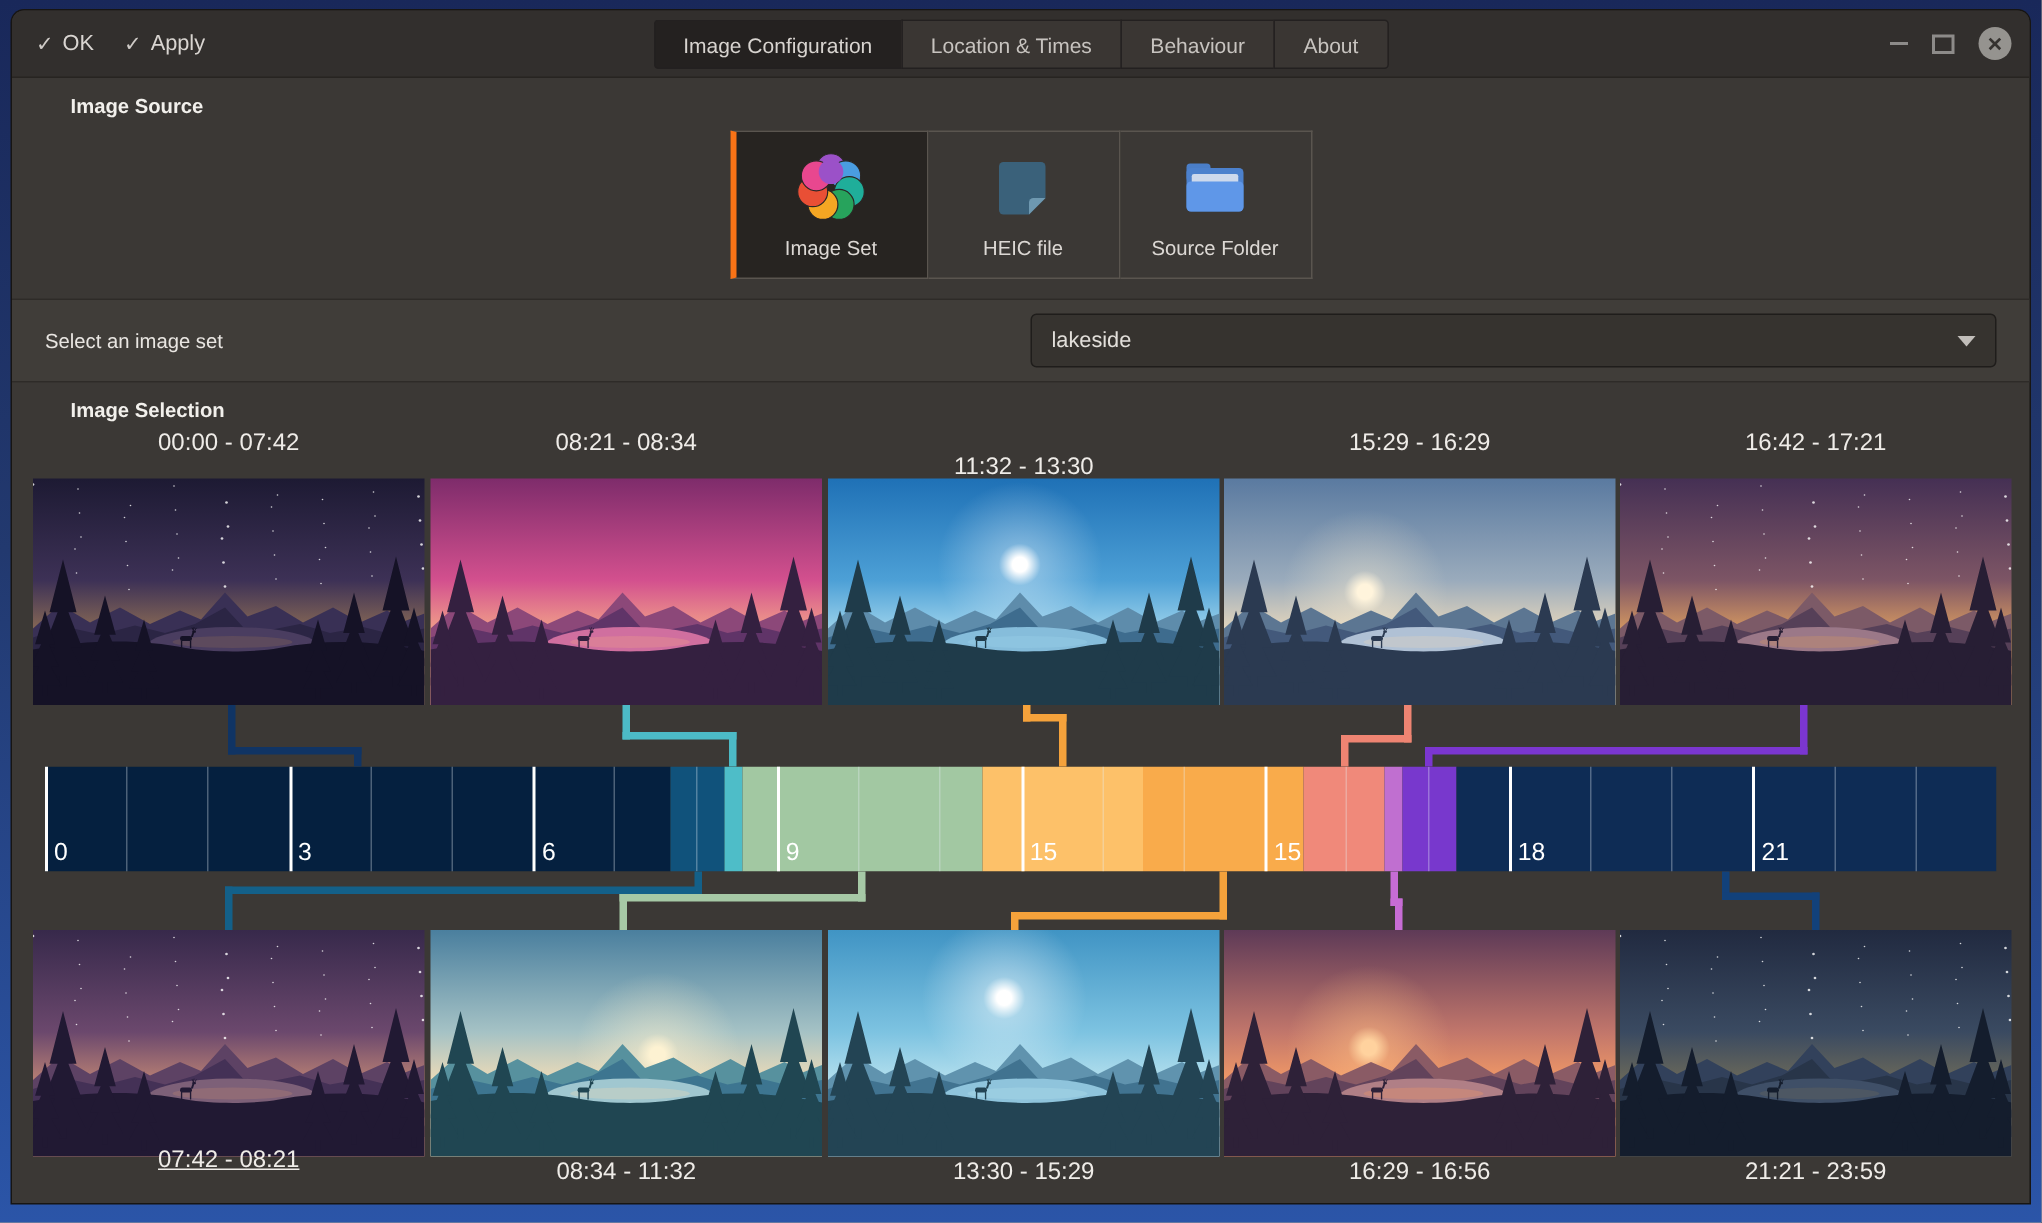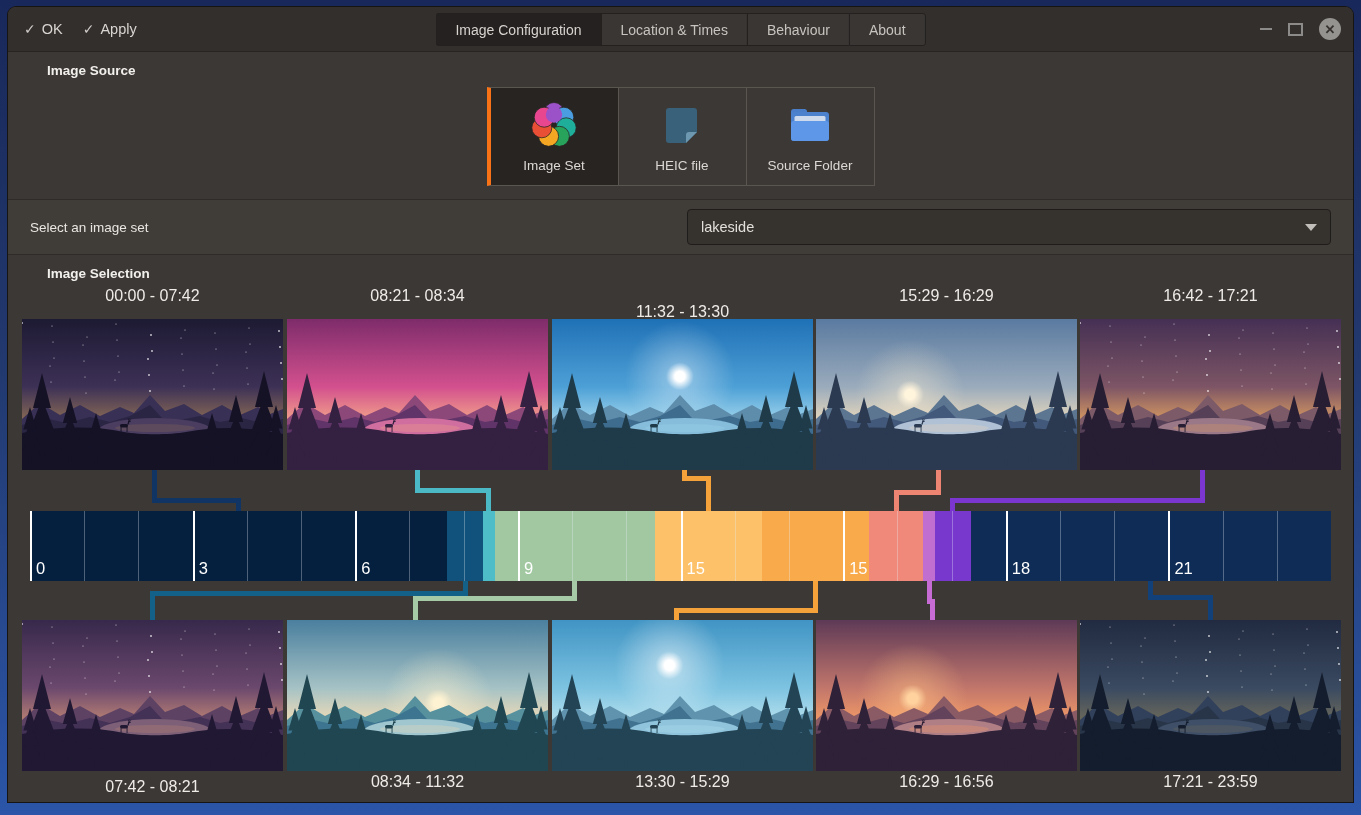--- a/index.html
+++ b/index.html
@@ -418,21 +418,21 @@
           <g fill="#211933" transform="translate(96,100)">
             <rect x="2" y="5" width="8" height="3.4" rx="1.6"></rect>
             <rect x="2.6" y="8" width="0.9" height="5"></rect>
             <rect x="8.6" y="8" width="0.9" height="5"></rect>
             <path d="M9.2,5.6 L10.6,1.8 L11.8,1.8 L10.6,5.6 Z"></path>
             <rect x="10.2" y="1.4" width="2.4" height="1.5" rx="0.5"></rect>
             <path d="M10.9,1.4 L10,-0.6 M10.9,1.4 L11.4,-0.9 M11.9,1.4 L12.9,-0.4" stroke="#211933" stroke-width="0.6" fill="none"></path>
           </g>
         </svg>
       </div>
-      <div class="time-label" style="left: 14px; top: 491px;">07:42 - 08:21</div>
+      <div class="time-label" style="left: 14px; top: 478px; text-decoration: underline;">07:42 - 08:21</div>
       <div class="thumb" style="left: 279px; top: 333px; background: radial-gradient(circle at 58% 55%, rgb(253, 242, 210) 0px, rgb(253, 242, 210) 5px, rgba(253, 240, 205, 0.45) 14px, rgba(0, 0, 0, 0) 55px), linear-gradient(rgb(74, 127, 158) 0%, rgb(165, 194, 197) 45%, rgb(241, 220, 182) 68%, rgb(241, 220, 182) 100%);">
         <svg viewBox="0 0 261 151" preserveAspectRatio="none">
           <polygon points="0,100 18,84 38,96 58,86 78,97 98,88 112,94 128,76 143,92 162,85 180,96 200,86 218,96 236,88 248,95 261,90 261,151 0,151" fill="#57919e"></polygon>
           <polygon points="0,106 22,99 45,104 68,98 88,103 108,97 128,86 140,99 158,101 178,97 198,103 220,99 240,104 261,100 261,151 0,151" fill="#3d7590"></polygon>
           <ellipse cx="133" cy="112" rx="57" ry="13" fill="#a0c7d0"></ellipse>
           <ellipse cx="133" cy="109" rx="40" ry="4" fill="#f1dcb6" opacity="0.3"></ellipse>
           <path d="M0,151 L0,114 C38,107 72,107 102,113 C118,116 148,116 164,113 C196,107 228,108 261,115 L261,151 Z" fill="#204652"></path>
           <g fill="#204652">
             <path d="M20,54 L29,89.1 L23.6,89.1 L32.6,112.5 L25.4,112.5 L35,132 L22.1,132 L22.1,139 L17.9,139 L17.9,132 L5,132 L14.600000000000001,112.5 L7.4,112.5 L16.4,89.1 L11,89.1 Z"></path>
             <path d="M48,78 L55.2,104.1 L50.88,104.1 L58.08,121.5 L52.32,121.5 L60,136 L49.68,136 L49.68,143 L46.32,143 L46.32,136 L36,136 L43.68,121.5 L37.92,121.5 L45.12,104.1 L40.8,104.1 Z"></path>
@@ -572,21 +572,21 @@
           <g fill="#141d2d" transform="translate(96,100)">
             <rect x="2" y="5" width="8" height="3.4" rx="1.6"></rect>
             <rect x="2.6" y="8" width="0.9" height="5"></rect>
             <rect x="8.6" y="8" width="0.9" height="5"></rect>
             <path d="M9.2,5.6 L10.6,1.8 L11.8,1.8 L10.6,5.6 Z"></path>
             <rect x="10.2" y="1.4" width="2.4" height="1.5" rx="0.5"></rect>
             <path d="M10.9,1.4 L10,-0.6 M10.9,1.4 L11.4,-0.9 M11.9,1.4 L12.9,-0.4" stroke="#141d2d" stroke-width="0.6" fill="none"></path>
           </g>
         </svg>
       </div>
-      <div class="time-label" style="left: 1072px; top: 486px;">17:21 - 23:59</div>
+      <div class="time-label" style="left: 1072px; top: 486px;">21:21 - 23:59</div>
       <div class="timeline" style="left: 22px; top: 224px; width: 1301px; height: 70px;">
         <div class="tl-seg" style="left: 0%; width: 32.0833%; background: rgb(5, 32, 63);"></div>
         <div class="tl-seg" style="left: 32.0833%; width: 2.70833%; background: rgb(16, 82, 123);"></div>
         <div class="tl-seg" style="left: 34.7917%; width: 0.916667%; background: rgb(78, 189, 200);"></div>
         <div class="tl-seg" style="left: 35.7083%; width: 12.3333%; background: rgb(162, 200, 162);"></div>
         <div class="tl-seg" style="left: 48.0417%; width: 8.20833%; background: rgb(253, 193, 105);"></div>
         <div class="tl-seg" style="left: 56.25%; width: 8.25%; background: rgb(249, 171, 75);"></div>
         <div class="tl-seg" style="left: 64.5%; width: 4.16667%; background: rgb(240, 137, 122);"></div>
         <div class="tl-seg" style="left: 68.6667%; width: 0.916667%; background: rgb(192, 111, 208);"></div>
         <div class="tl-seg" style="left: 69.5833%; width: 2.70833%; background: rgb(120, 56, 205);"></div>

